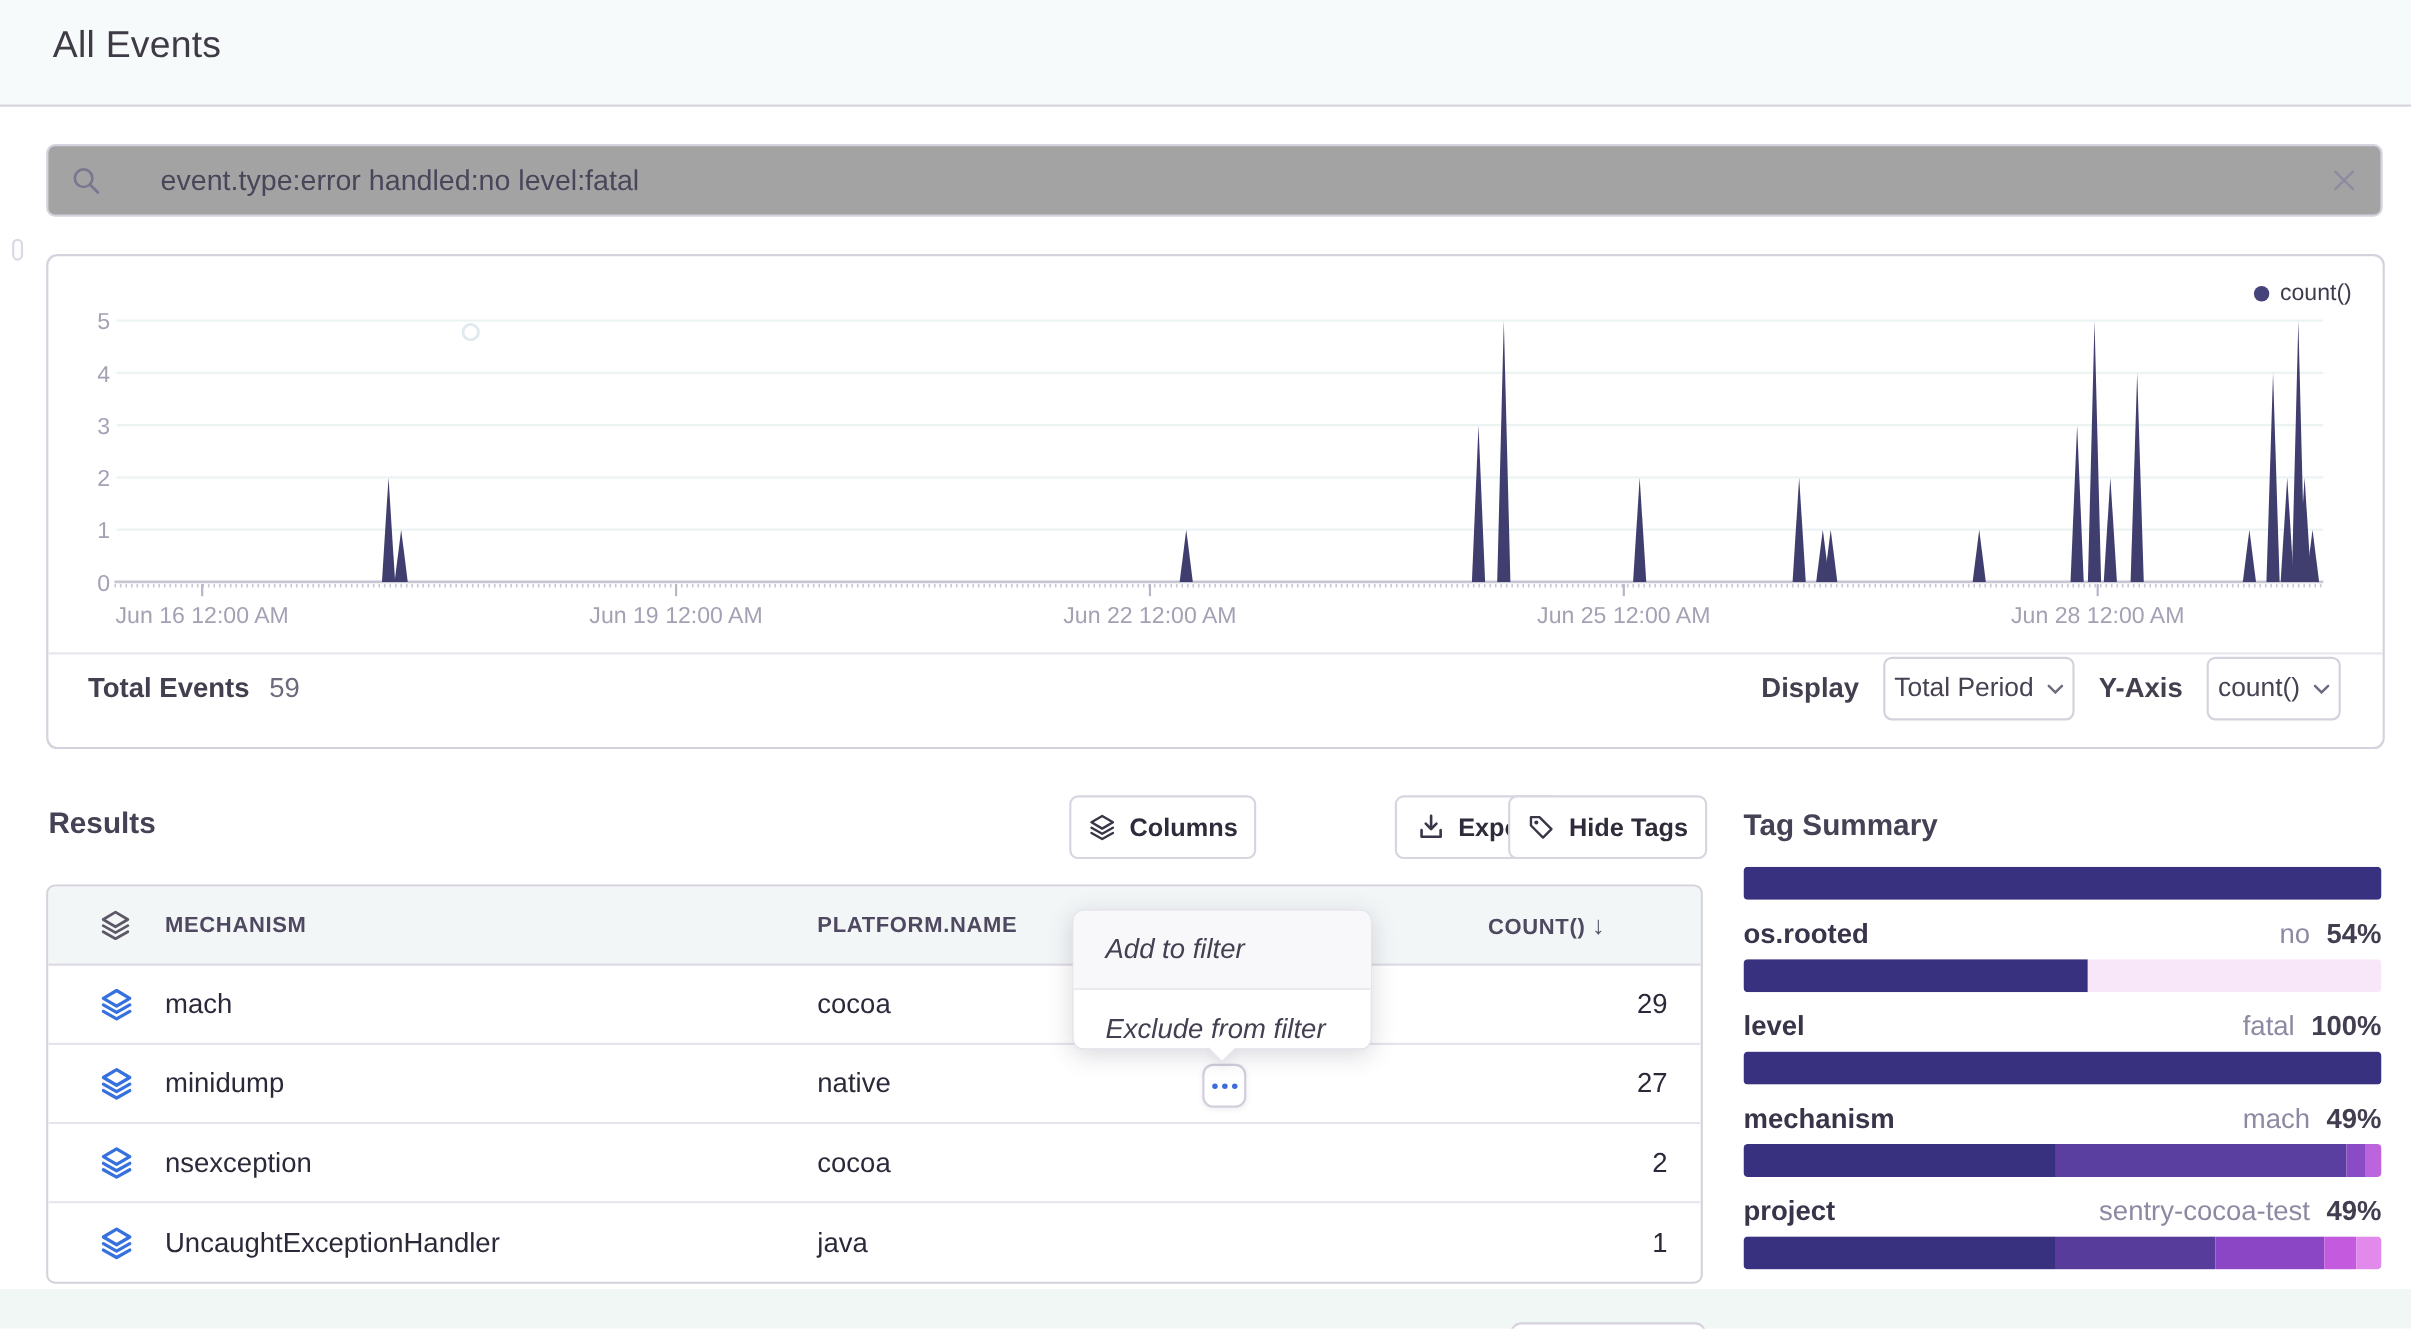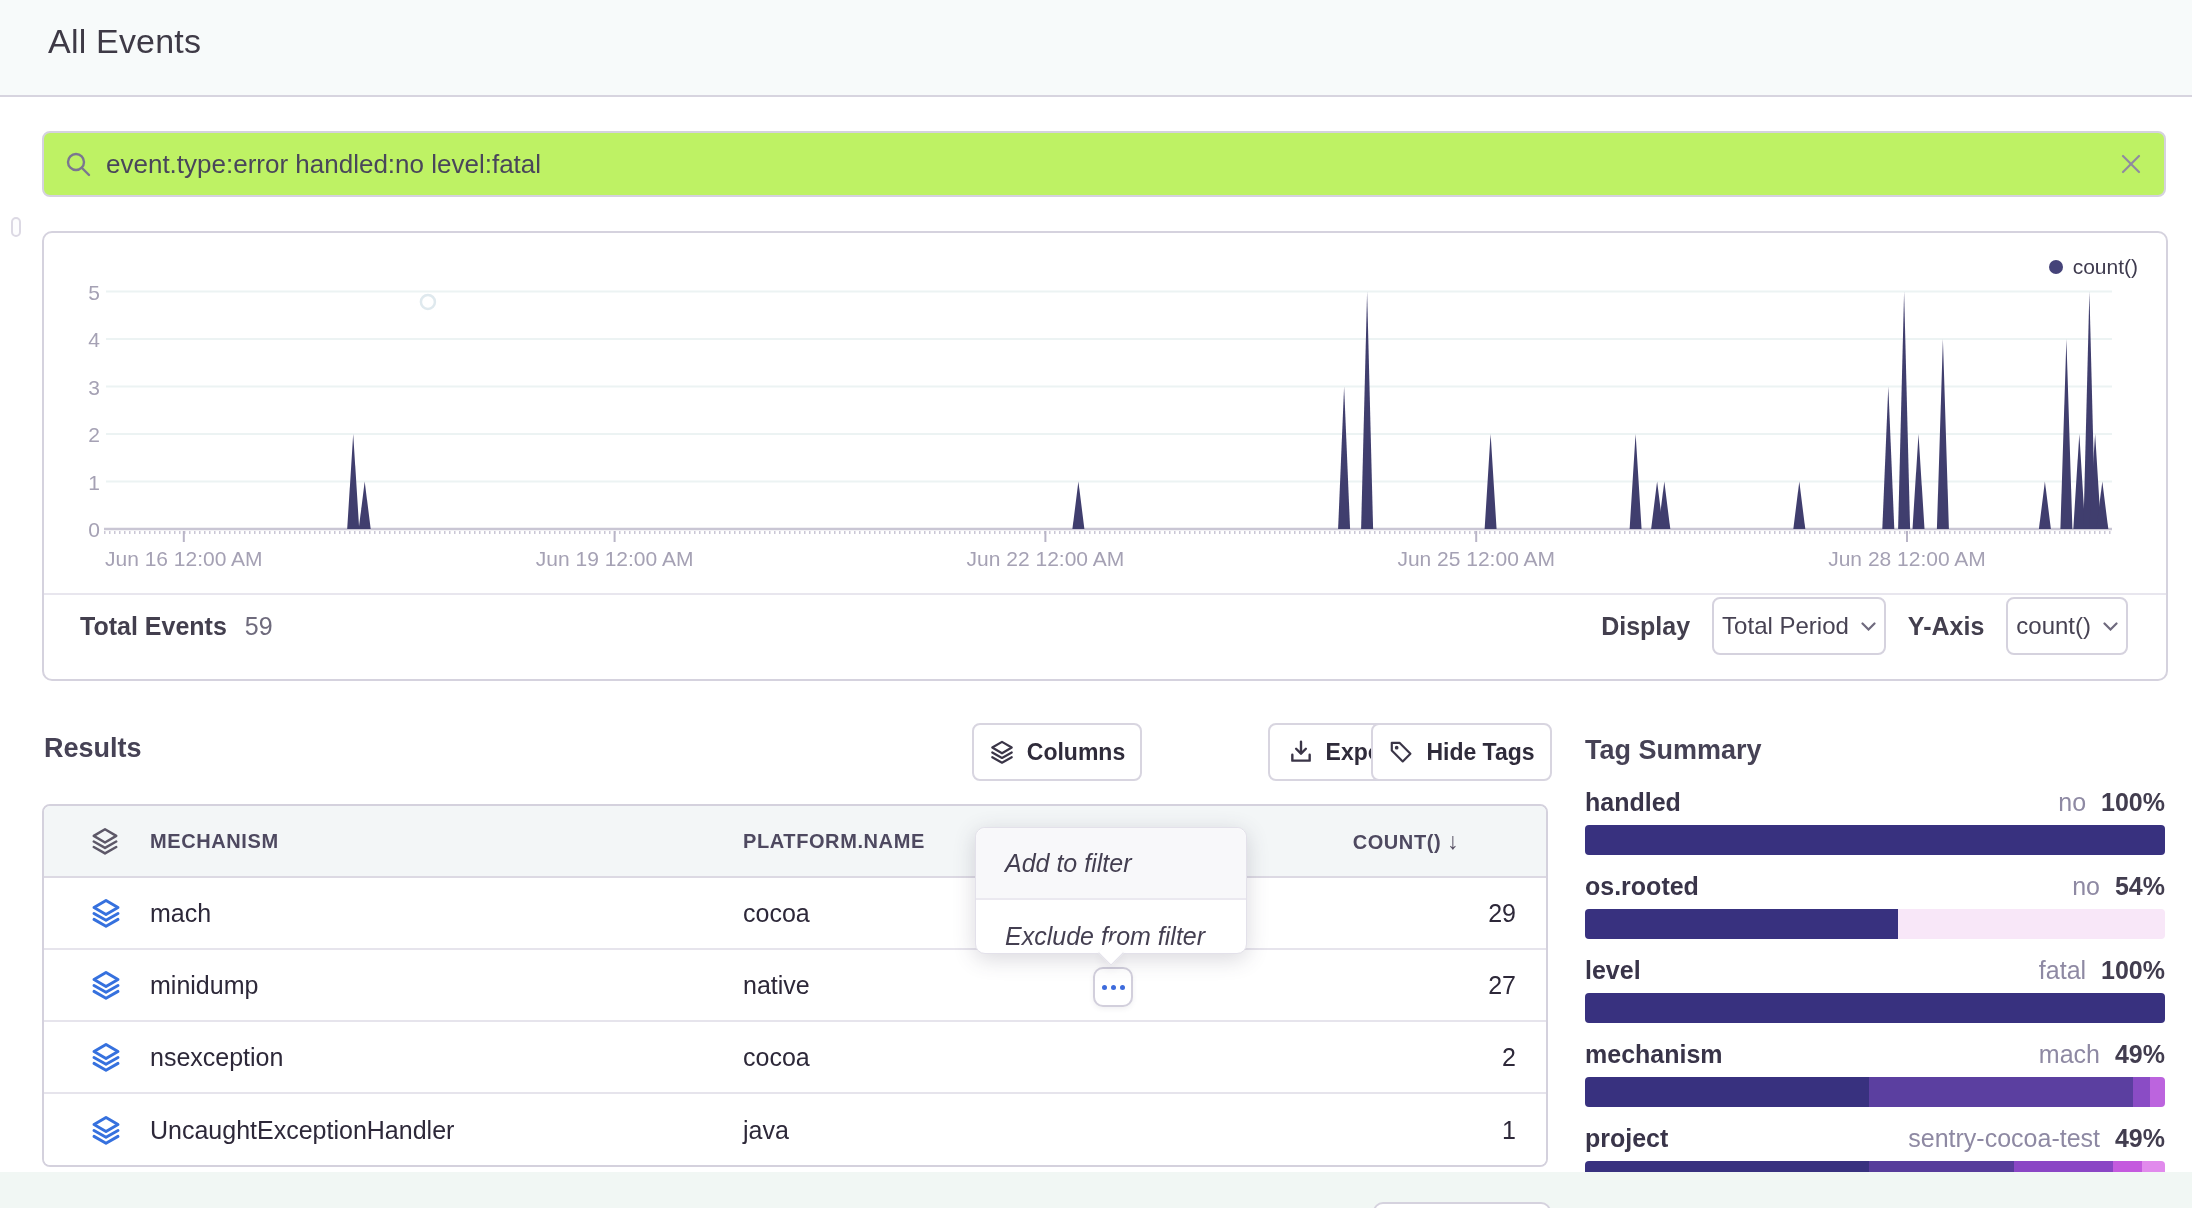--- a/index.html
+++ b/index.html
@@ -13,22 +13,22 @@
     position:absolute; left:0; top:0; width:2192px; height:97px;
     background:#f7fafa; border-bottom:2px solid #d7d4df;
   }
   .page-title {
     position:absolute; left:48px; top:22px;
     font-size:34px; font-weight:500; color:#3e3a46; letter-spacing:.2px;
   }
   
   .search-bar {
     position:absolute; left:42px; top:131px; width:2124px; height:66px;
-    background:#bef264; border:2px solid #d5d2de; border-radius:8px;
-    display:flex; align-items:center; padding:0 20px;
+    background:#a3a3a3; border:2px solid #d5d2de; border-radius:8px;
+    display:flex; align-items:center; padding:0 20px;gap:40px;
   }
   .search-bar svg.mag { flex:0 0 auto; margin-right:14px; }
   .search-input {
     flex:1; border:none; outline:none; background:transparent;
     font-family:"Liberation Sans", sans-serif; font-size:26px; color:#49465a;
   }
   .search-clear { flex:0 0 auto; cursor:pointer; display:flex; align-items:center; }
   
   .chart-panel {
     position:absolute; left:42px; top:231px; width:2126px; height:450px;
@@ -327,24 +327,20 @@
 <div class="ellipsis-btn">
   <i></i>
     <i></i>
     <i></i>
 </div>
 
 <div class="tag-summary">
   <div class="tag-summary-title">Tag Summary</div>
   <div id="tag-list">
       <div class="tag-block">
-        <div class="tag-head">
-         <span class="tag-name">handled</span>
-         <span class="tag-topval">no <b>100%</b></span>
-       </div>
        <div class="tag-bar">
           <span style="width:100%;background:#38317f"></span>
         </div>
       </div>
       <div class="tag-block">
         <div class="tag-head">
          <span class="tag-name">os.rooted</span>
          <span class="tag-topval">no <b>54%</b></span>
        </div>
        <div class="tag-bar">

